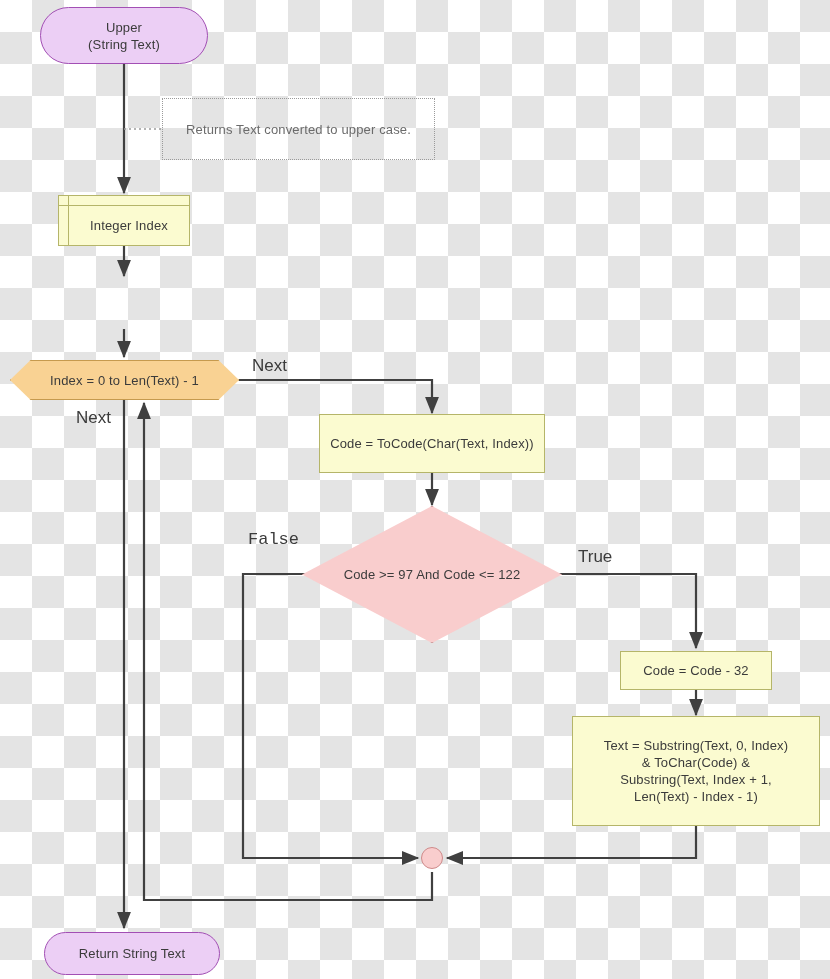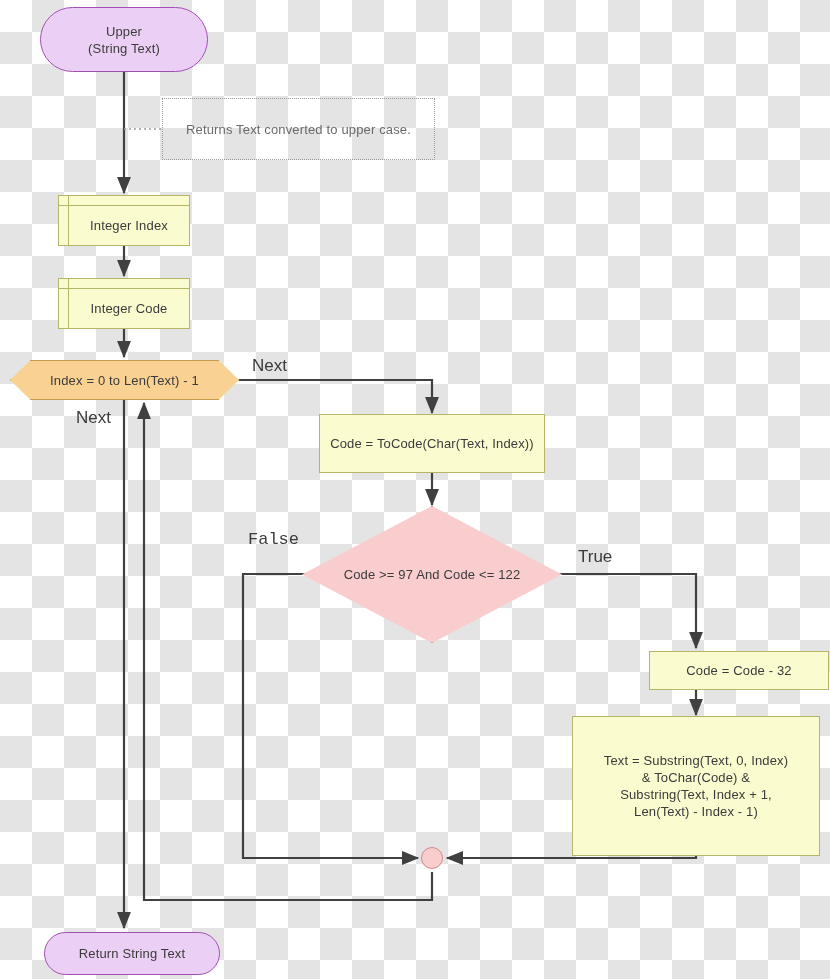--- a/index.html
+++ b/index.html
@@ -142,58 +142,53 @@
 
     <path d="M532,574 L696,574 L696,648" stroke="#404040" stroke-width="2.2" fill="none" marker-end="url(#arrow)"></path>
 
     <path d="M696,689 L696,715" stroke="#404040" stroke-width="2.2" fill="none" marker-end="url(#arrow)"></path>
 
     <path d="M696,825 L696,858 L447,858" stroke="#404040" stroke-width="2.2" fill="none" marker-end="url(#arrow)"></path>
 
     <path d="M432,872 L432,900 L144,900 L144,403" stroke="#404040" stroke-width="2.2" fill="none" marker-end="url(#arrow)"></path>
   </svg>
 
-  <div class="node terminator" style="left:40px; top:7px; width:168px; height:65px; flex-direction:column;">
+  <div class="node terminator" style="left:40px; top:7px; width:168px; height:57px; flex-direction:column;">
     <span>Upper</span>
     <span>(String Text)</span>
   </div>
 
   <div class="node var-box" style="left:58px; top:195px; width:132px; height:51px;">
     <span class="var-hdr"></span>
     <span class="var-col"></span>
     <span class="var-label">Integer Index</span>
   </div>
 
   <div class="node comment" style="left:162px; top:98px; width:273px; height:62px;">
     <span>Returns Text converted to upper case.</span>
   </div>
 
-  <div class="node var-box" style="left:58px; top:278px; width:132px; height:51px;">
-    <span class="var-hdr"></span>
-    <span class="var-col"></span>
-    <span class="var-label">Integer Code</span>
-  </div>
 
   <div class="node loop" style="left:10px; top:360px; width:229px; height:40px;">
     <span>Index = 0 to Len(Text) - 1</span>
   </div>
 
   <div class="node process" style="left:319px; top:414px; width:226px; height:59px;">
     <span>Code = ToCode(Char(Text, Index))</span>
   </div>
 
   <div class="node decision" style="left:302px; top:506px; width:260px; height:137px;">
     <span>Code &gt;= 97 And Code &lt;= 122</span>
   </div>
 
-  <div class="node process" style="left:649px; top:651px; width:180px; height:39px;">
+  <div class="node process" style="left:620px; top:651px; width:152px; height:39px;">
     <span>Code = Code - 32</span>
   </div>
 
-  <div class="node process" style="left:572px; top:716px; width:248px; height:140px; flex-direction:column;">
+  <div class="node process" style="left:572px; top:716px; width:248px; height:110px; flex-direction:column;">
     <span>Text = Substring(Text, 0, Index)</span>
     <span>&amp; ToChar(Code) &amp;</span>
     <span>Substring(Text, Index + 1,</span>
     <span>Len(Text) - Index - 1)</span>
   </div>
 
   <div class="node merge" style="left:421px; top:847px; width:22px; height:22px;">
     <span></span>
   </div>
 

